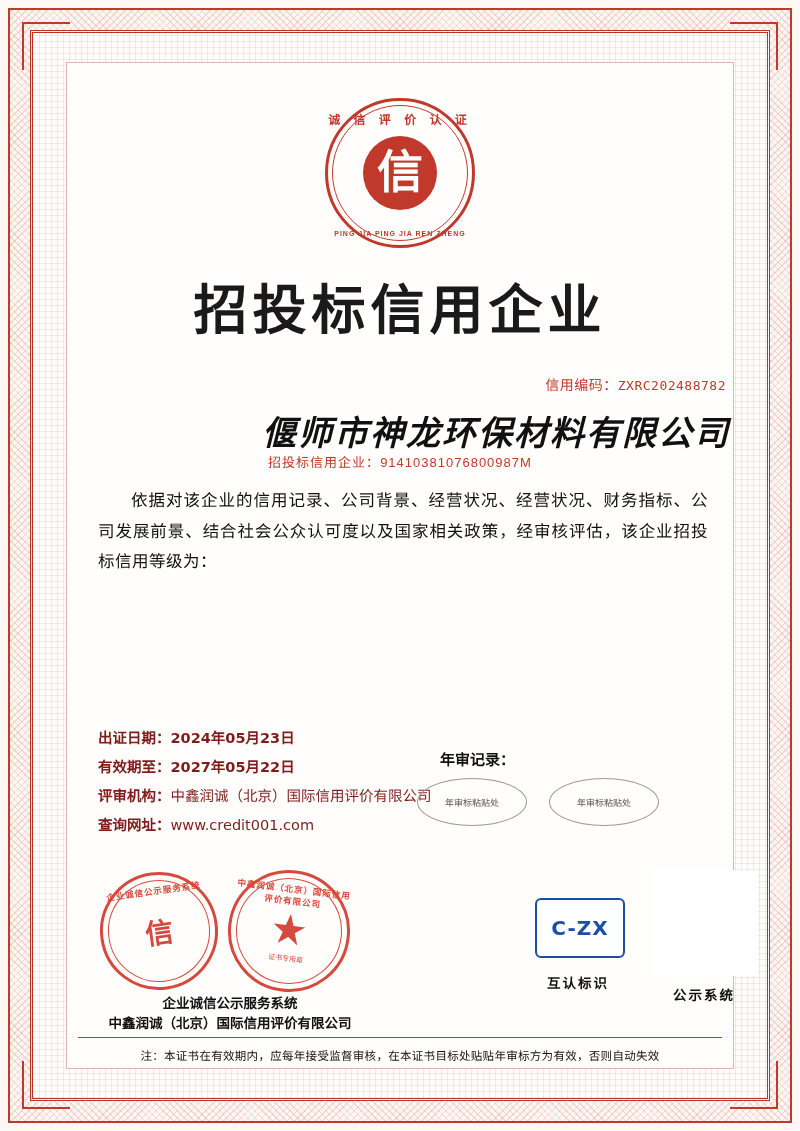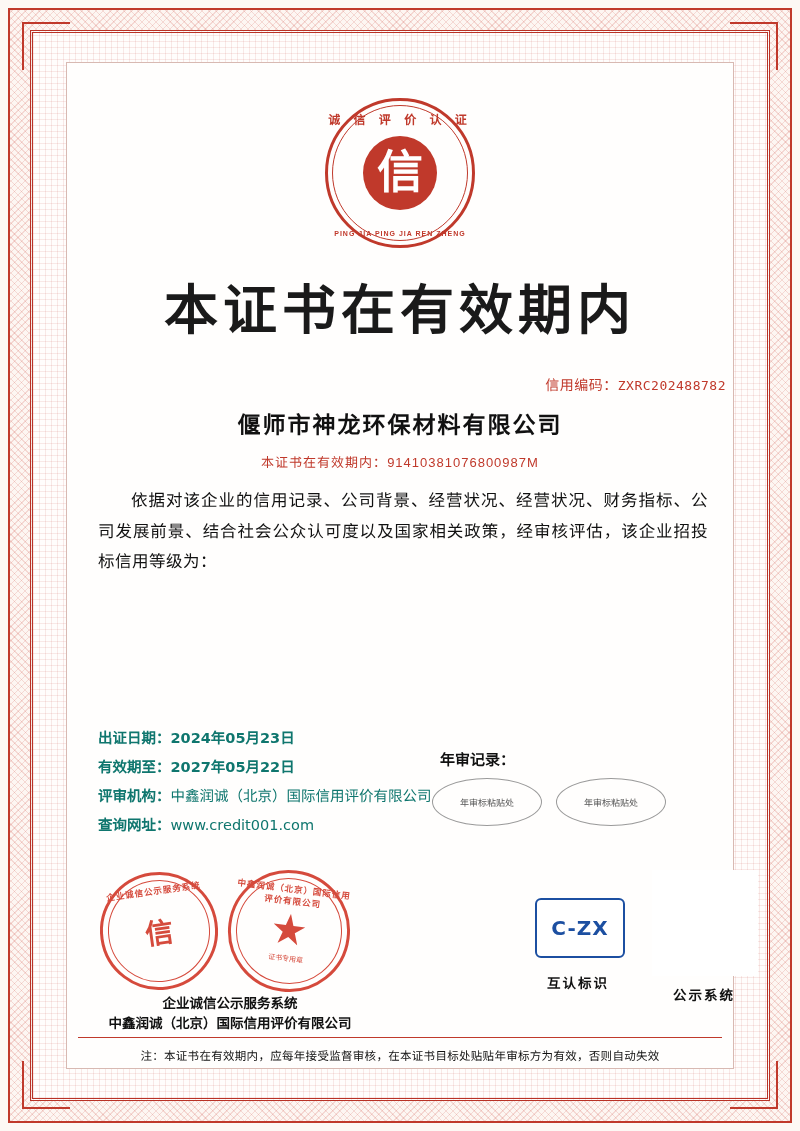--- a/index.html
+++ b/index.html
@@ -161,26 +161,27 @@
   .credit-code .code-val {
     color: #c0392b;
     font-family: "DejaVu Sans Mono", monospace;
     font-size: 13px;
   }
 
   .company {
     position: absolute;
     top: 340px;
     left: 0; right: 0;
-    text-align: center;
-    font-size: 23px;
+    text-align: right;
+    font-size: 34px;
     font-weight: bold;
     color: #111;
     letter-spacing: 2px;
     font-family: "DejaVu Sans", "Liberation Sans", sans-serif;
+    font-style: italic;
   }
   .uscc {
     position: absolute;
     top: 386px;
     left: 0; right: 0;
     text-align: center;
     font-size: 13px;
     color: #c0392b;
     letter-spacing: 1px;
     font-family: "Liberation Sans", sans-serif;
@@ -213,42 +214,42 @@
     text-shadow: 2px 2px 0 rgba(0,0,0,0.18);
   }
 
   
   .info {
     position: absolute;
     top: 658px;
     left: 28px;
     font-size: 14.5px;
     line-height: 2.0;
-    color: #0f766e;
+    color: #7f1d1d;
     font-family: "DejaVu Sans", "Liberation Sans", sans-serif;
   }
   .info .row { white-space: nowrap; }
   .info .label { font-weight: bold; }
   .info .val { font-weight: bold; }
 
   .annual {
     position: absolute;
     top: 682px;
     left: 370px;
     font-size: 15px;
     font-weight: bold;
     color: #111;
     font-family: "DejaVu Sans", "Liberation Sans", sans-serif;
   }
   .annual-slots {
     position: absolute;
     top: 712px;
-    left: 362px;
+    left: 347px;
     display: flex;
-    gap: 14px;
+    gap: 22px;
   }
   .slot {
     width: 108px;
     height: 46px;
     border: 1px solid #9a9a9a;
     border-radius: 50%;
     display: flex;
     align-items: center;
     justify-content: center;
     font-size: 9px;
@@ -417,30 +418,30 @@
     <div class="emblem-wrap">
       <div class="emblem">
         <div class="ring"></div>
         <div class="ring2"></div>
         <div class="arc-top">诚 信 评 价 认 证</div>
         <div class="core">信</div>
         <div class="arc-bottom">PING JIA PING JIA REN ZHENG</div>
       </div>
     </div>
 
-    <div class="title-main">本证书在有效期内</div>
+    <div class="title-main">招投标信用企业</div>
 
     <div class="credit-code">
       <span>信用编码：</span><span class="code-val">ZXRC202488782</span>
     </div>
 
     <div class="company">偃师市神龙环保材料有限公司</div>
 
     <div class="uscc">
-      <span>本证书在有效期内：</span><span>91410381076800987M</span>
+      <span>招投标信用企业：</span><span>91410381076800987M</span>
     </div>
 
     <div class="body-text">依据对该企业的信用记录、公司背景、经营状况、经营状况、财务指标、公司发展前景、结合社会公众认可度以及国家相关政策，经审核评估，该企业招投标信用等级为：</div>
 
 
     <div class="info">
       <div class="row">
         <span class="label">出证日期：</span><span class="val">2024年05月23日</span>
       </div>
       <div class="row">

